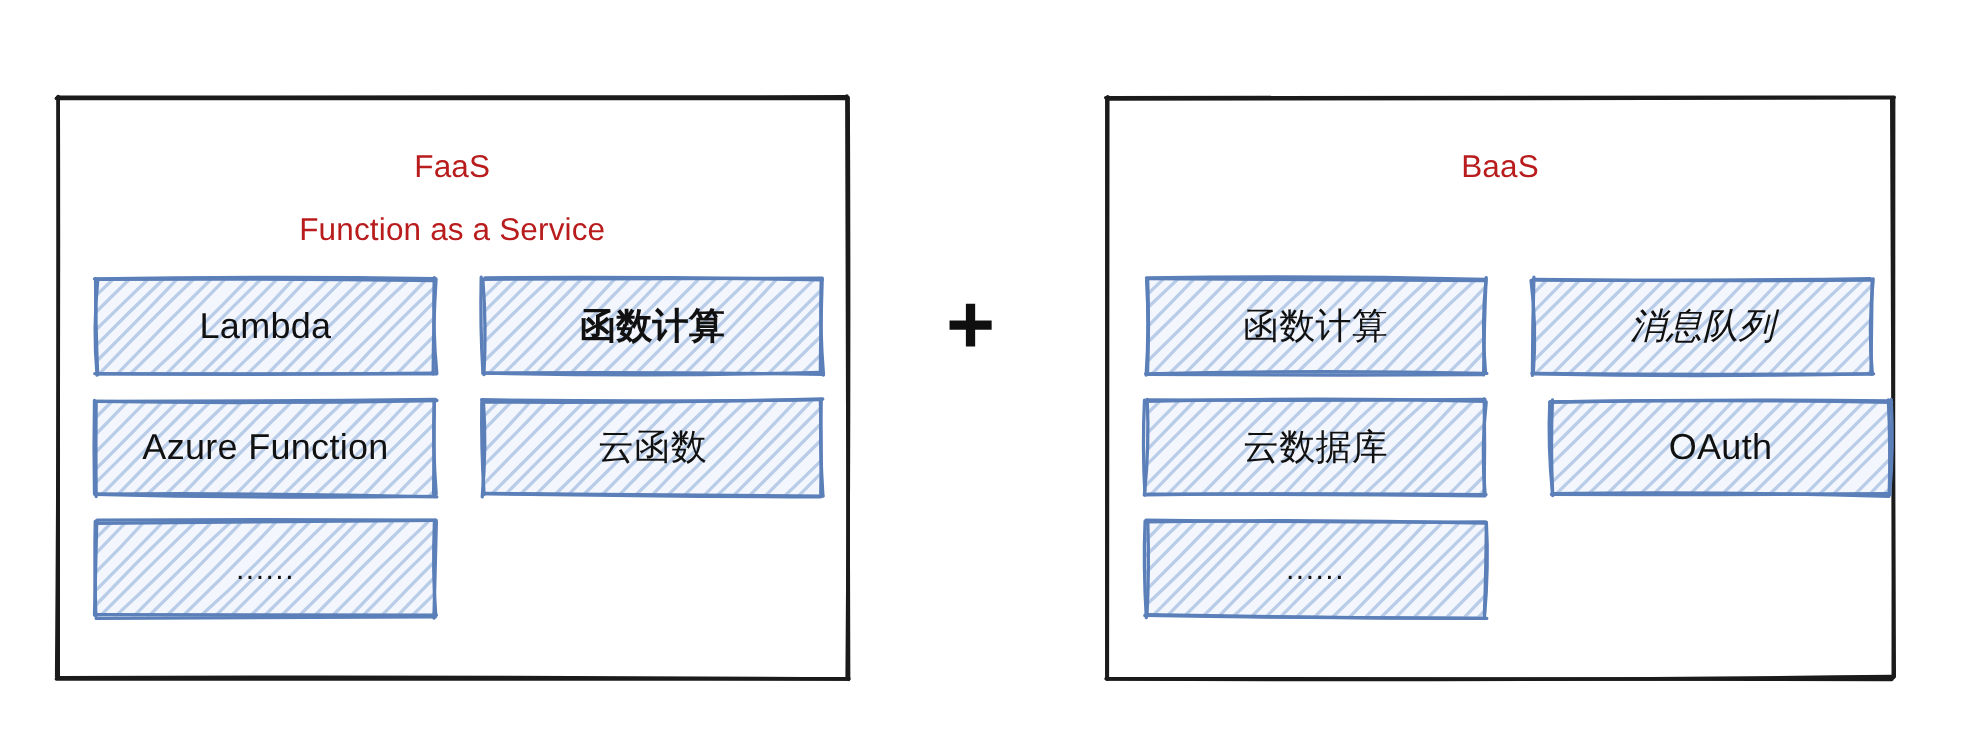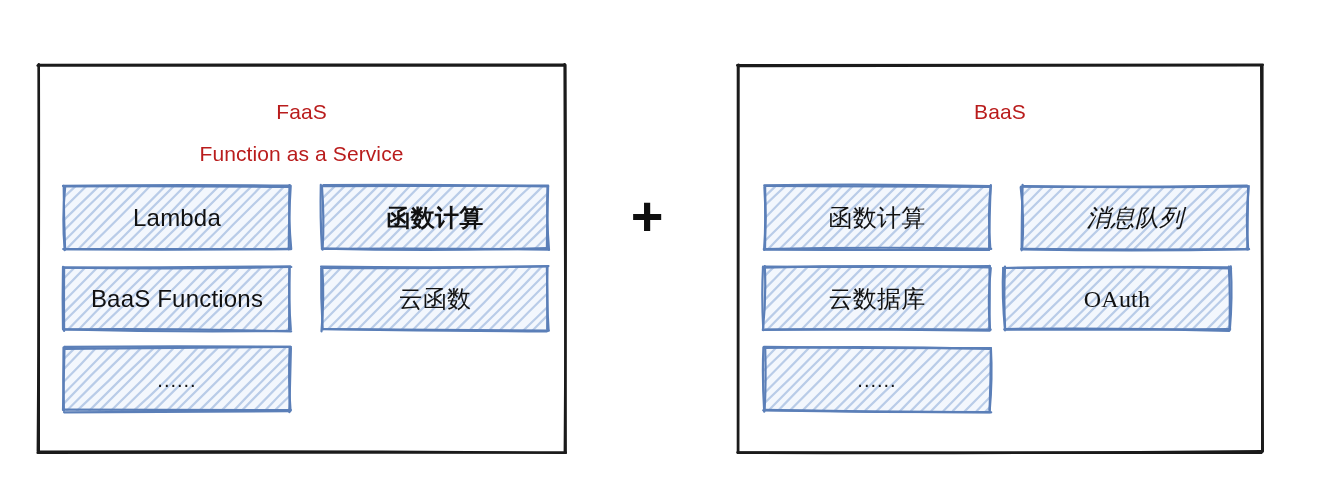--- a/index.html
+++ b/index.html
@@ -255,21 +255,21 @@
             <path d="M-0.0,0.6 Q112.7,0.6 226.3,-0.7" fill="none" stroke="#5b7fb8" stroke-width="2.2" stroke-linecap="round"></path>
             <path d="M225.5,0.9 Q224.4,31.4 226.8,62.5" fill="none" stroke="#5b7fb8" stroke-width="2.2" stroke-linecap="round"></path>
             <path d="M225.6,63.9 Q112.9,65.4 -0.8,62.5" fill="none" stroke="#5b7fb8" stroke-width="2.2" stroke-linecap="round"></path>
             <path d="M0.1,64.0 Q-0.2,31.1 0.1,0.7" fill="none" stroke="#5b7fb8" stroke-width="2.2" stroke-linecap="round"></path>
             <path d="M0.1,0.6 Q111.0,2.3 227.3,-0.0" fill="none" stroke="#5b7fb8" stroke-width="2.2" stroke-linecap="round"></path>
             <path d="M225.5,1.2 Q225.4,31.4 225.1,62.4" fill="none" stroke="#5b7fb8" stroke-width="2.2" stroke-linecap="round"></path>
             <path d="M227.2,64.3 Q114.5,61.5 -0.3,62.4" fill="none" stroke="#5b7fb8" stroke-width="2.2" stroke-linecap="round"></path>
             <path d="M-1.0,62.2 Q-1.6,31.6 -1.0,-0.1" fill="none" stroke="#5b7fb8" stroke-width="2.2" stroke-linecap="round"></path>
           </g>
         </svg>
-        <div class="card-label">BaaS Functions</div>
+        <div class="card-label">Azure Function</div>
       </div>
       <div class="card" style="left: 284px; top: 202px; width: 226px; height: 63px;">
         <svg width="240" height="77" class="card-svg">
           <defs>
             <clipPath id="clip3">
               <rect x="0" y="0" width="226" height="63"></rect>
             </clipPath>
           </defs>
           <g transform="translate(7,7)">
             <rect x="0" y="0" width="226" height="63" fill="#f3f7fd"></rect>
@@ -547,21 +547,21 @@
             <path d="M225.9,63.6 Q112.5,62.2 1.3,62.5" fill="none" stroke="#5b7fb8" stroke-width="2.2" stroke-linecap="round"></path>
             <path d="M-1.0,62.0 Q2.3,30.3 0.8,-0.8" fill="none" stroke="#5b7fb8" stroke-width="2.2" stroke-linecap="round"></path>
             <path d="M0.6,-0.4 Q113.8,0.3 226.0,-0.8" fill="none" stroke="#5b7fb8" stroke-width="2.2" stroke-linecap="round"></path>
             <path d="M225.5,-1.1 Q226.0,31.5 225.4,63.0" fill="none" stroke="#5b7fb8" stroke-width="2.2" stroke-linecap="round"></path>
             <path d="M226.7,62.7 Q115.2,61.6 -1.2,62.9" fill="none" stroke="#5b7fb8" stroke-width="2.2" stroke-linecap="round"></path>
             <path d="M-0.7,63.1 Q-2.5,30.5 -1.0,-0.3" fill="none" stroke="#5b7fb8" stroke-width="2.2" stroke-linecap="round"></path>
           </g>
         </svg>
         <div class="card-label">云数据库</div>
       </div>
-      <div class="card" style="left: 266px; top: 202px; width: 226px; height: 63px; font-family: Liberation Serif, serif;">
+      <div class="card" style="left: 296px; top: 202px; width: 226px; height: 63px;">
         <svg width="240" height="77" class="card-svg">
           <defs>
             <clipPath id="clip8">
               <rect x="0" y="0" width="226" height="63"></rect>
             </clipPath>
           </defs>
           <g transform="translate(7,7)">
             <rect x="0" y="0" width="226" height="63" fill="#f3f7fd"></rect>
             <g clip-path="url(#clip8)">
               <path d="M-61.8,63.0 Q-29.9,32.3 0.5,0.1" stroke="#b9cce8" stroke-width="2.2" fill="none" stroke-linecap="round"></path>

